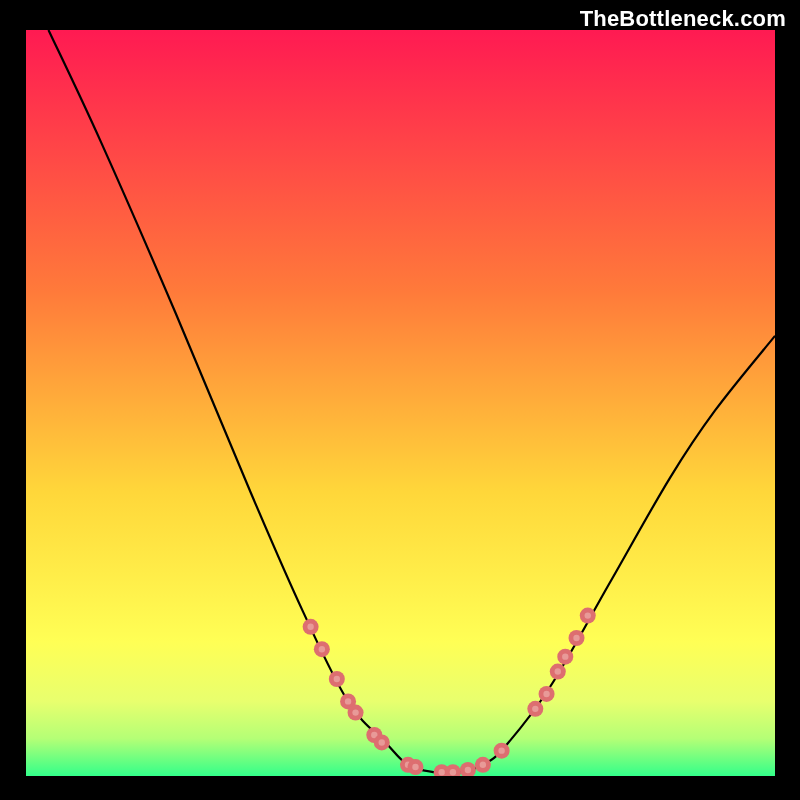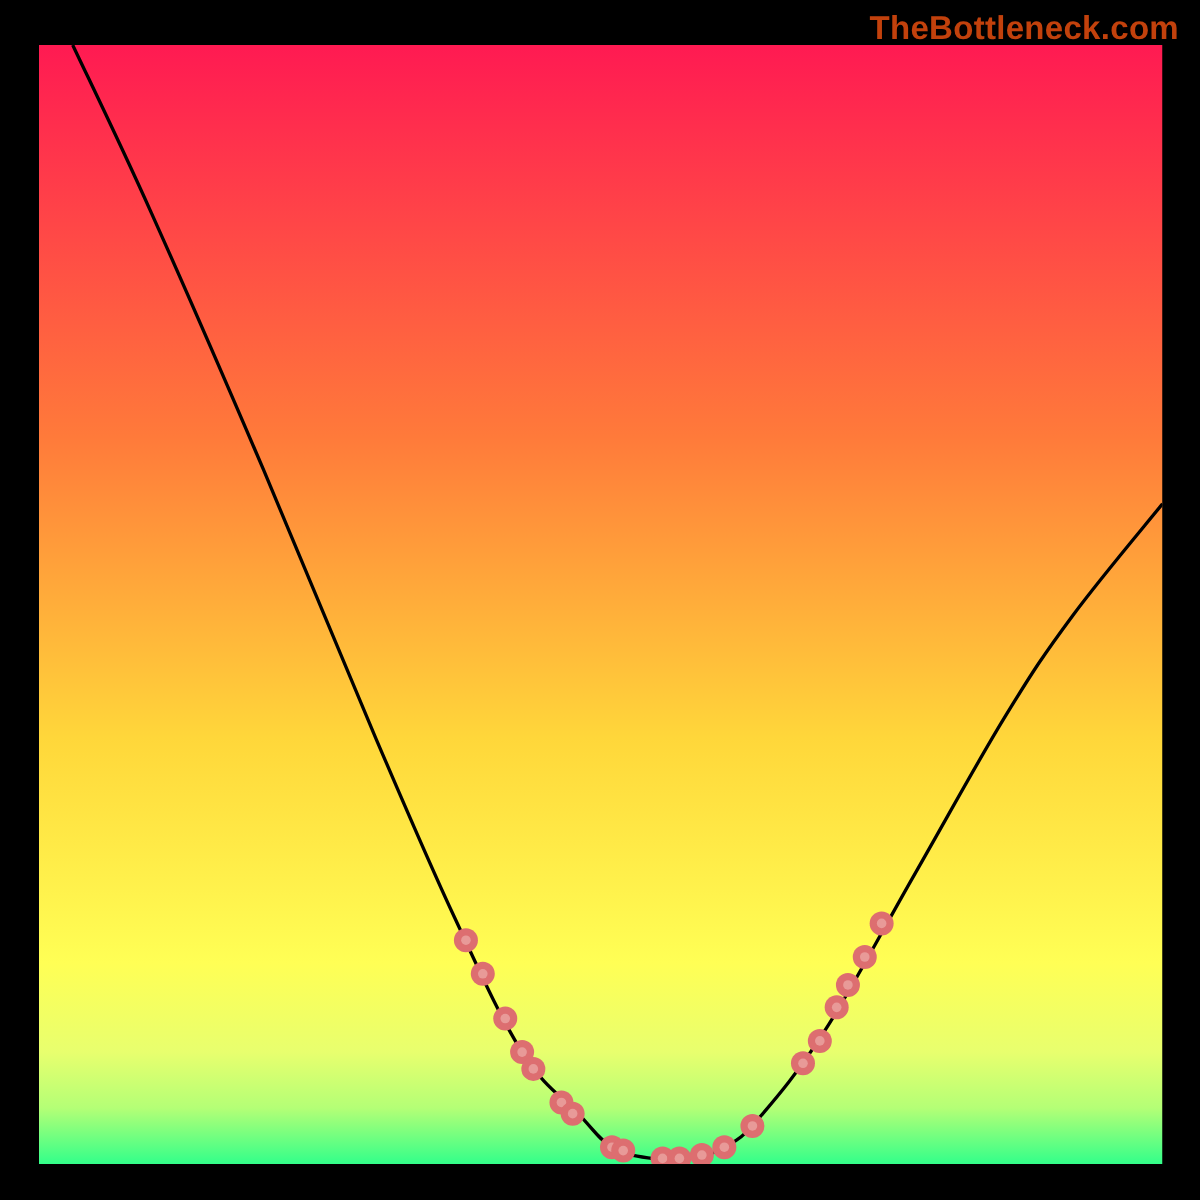--- a/index.html
+++ b/index.html
@@ -14,21 +14,21 @@
   .frame {
     position: relative;
     width: 800px;
     height: 800px;
     background: #000000;
   }
   .attribution {
     position: absolute;
     top: 6px;
     right: 14px;
-    color: #c2410c;
+    color: #ffffff;
     font-size: 22px;
     font-weight: 600;
     letter-spacing: 0.2px;
     user-select: none;
   }
   .plot {
     position: absolute;
     left: 26px;
     top: 30px;
     width: 749px;

